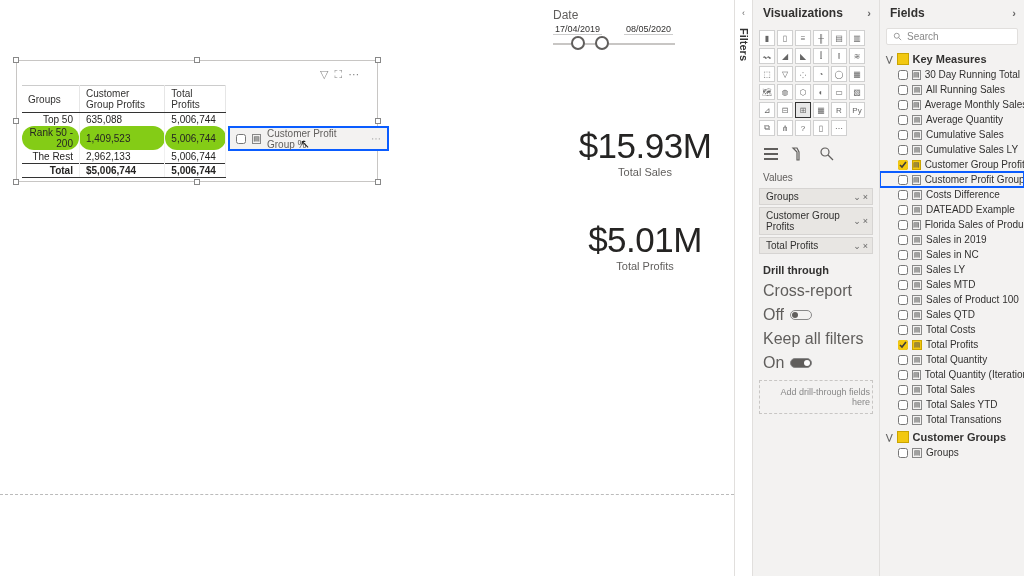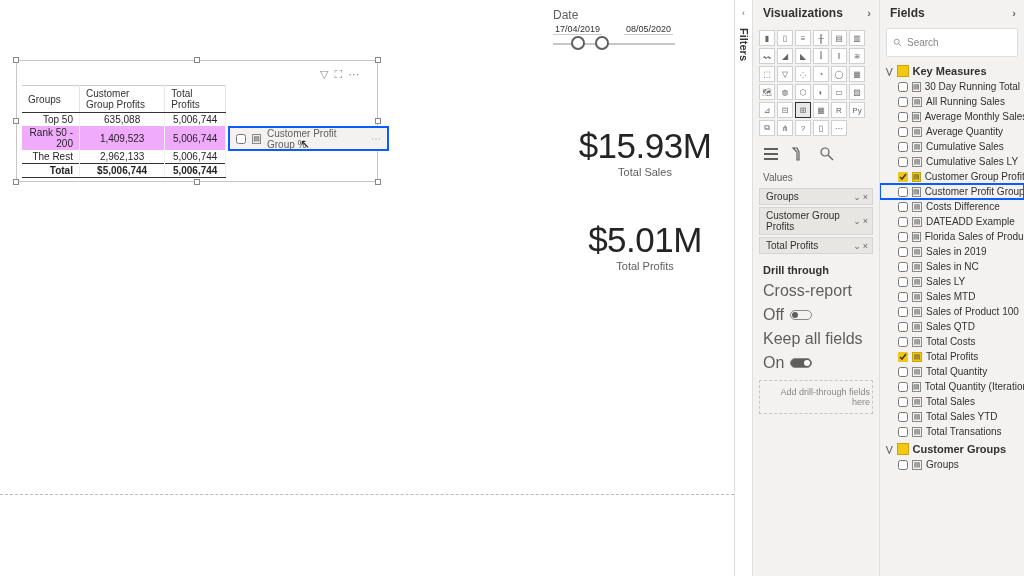--- a/index.html
+++ b/index.html
@@ -6,21 +6,21 @@
   body { width: 1024px; height: 576px; background: #fff; overflow: hidden; position: relative; font-size: 11px; color: #252423; }
   .canvas { position: absolute; left: 0; top: 0; width: 734px; height: 576px; background: #fff; }
   .dotted-line { position: absolute; left: 0; top: 494px; width: 734px; border-top: 1px dashed #bbb; }
   .filters-bar { position: absolute; left: 734px; top: 0; width: 18px; height: 576px; border-left: 1px solid #e1dfdd; display: flex; flex-direction: column; align-items: center; padding-top: 8px; gap: 10px; }
   .filters-bar .chev { font-size: 9px; color: #666; }
   .filters-bar .vtext { writing-mode: vertical-rl; font-size: 11px; color: #333; font-weight: 600; }
   .viz-pane { position: absolute; left: 752px; top: 0; width: 127px; height: 576px; border-left: 1px solid #e1dfdd; background: #f3f2f1; overflow: hidden; }
   .fields-pane { position: absolute; left: 879px; top: 0; width: 145px; height: 576px; border-left: 1px solid #e1dfdd; background: #f3f2f1; overflow: hidden; }
   .pane-header { display: flex; justify-content: space-between; align-items: center; padding: 6px 8px 6px 10px; font-size: 12px; font-weight: 600; color: #323130; background: #f3f2f1; }
   .pane-header .arrow { font-size: 11px; color: #666; }
-  .search-box { margin: 2px 6px 4px 6px; background: #fff; border: 1px solid #e1dfdd; border-radius: 2px; display: flex; align-items: flex-end; padding: 8px 6px; font-size: 10px; color: #888; gap: 4px; }
+  .search-box { margin: 2px 6px 4px 6px; background: #fff; border: 1px solid #e1dfdd; border-radius: 2px; display: flex; align-items: flex-end; padding: 2px 6px; font-size: 10px; color: #888; gap: 4px; }
   .search-box svg { width: 10px; height: 10px; }
   
   .viz-gallery { display: flex; flex-wrap: wrap; gap: 2px; padding: 4px 4px 6px 6px; }
   .viz-icon { width: 16px; height: 16px; background: #fff; border: 1px solid #d0d0d0; display: flex; align-items: center; justify-content: center; font-size: 8px; color: #666; cursor: pointer; }
   .viz-icon.sel { border: 1px solid #333; background: #e8e8e8; }
   .format-row { display: flex; gap: 12px; padding: 4px 0 6px 10px; }
   .format-row svg { width: 16px; height: 16px; }
   .section-label { font-size: 10px; color: #605e5c; padding: 2px 0 3px 10px; }
   .value-well { margin: 2px 6px; background: #e8e6e3; border: 1px solid #d6d4d2; font-size: 10px; color: #323130; padding: 2px 4px 2px 6px; display: flex; justify-content: space-between; align-items: center; }
   .value-well .r { display: flex; gap: 2px; align-items: center; font-size: 9px; color: #666; }
@@ -41,23 +41,23 @@
   .measure-ico { width: 10px; height: 10px; border: 1px solid #888; display: inline-flex; align-items: center; justify-content: center; font-size: 7px; color: #555; }
   .field-item.checked .measure-ico { background: #f2c811; border-color: #caa400; }
   .field-hilite { outline: 2px solid #0a5cff; outline-offset: -1px; }
   
   .table-visual { position: absolute; left: 22px; top: 85px; width: 204px; }
   .table-frame { position: absolute; left: 16px; top: 60px; width: 362px; height: 122px; border: 1px solid #c8c6c4; }
   .frame-handle { position: absolute; width: 6px; height: 6px; background: #fff; border: 1px solid #888; }
   .table-icons { position: absolute; left: 320px; top: 68px; display: flex; gap: 6px; color: #888; font-size: 11px; }
   table.pbi { border-collapse: collapse; font-size: 10px; width: 100%; }
   table.pbi th { text-align: left; font-weight: 400; color: #323130; border-bottom: 1px solid #333; border-top: 1px solid #ccc; padding: 2px 6px; background: #fff; border-right: 1px solid #e6e6e6; }
-  table.pbi td { padding: 1px 6px; text-align: center; border-right: 1px solid #f0f0f0; }
+  table.pbi td { padding: 1px 6px; text-align: left; border-right: 1px solid #f0f0f0; }
   table.pbi td:first-child { text-align: right; }
-  table.pbi tr.sel td { background: #f0abfc; }
+  table.pbi tr.sel td { background: #84cc16; border-radius: 12px; }
   table.pbi tr.total td { font-weight: 700; border-top: 1px solid #333; border-bottom: 1px solid #333; }
   
   .drag-tip { position: absolute; left: 228px; top: 126px; width: 161px; height: 25px; border: 2px solid #0a5cff; background: #f3f2f1; display: flex; align-items: center; gap: 6px; padding: 0 6px; font-size: 10px; color: #605e5c; }
   .drag-tip input { width: 10px; height: 10px; }
   .cursor { position: absolute; left: 300px; top: 137px; font-size: 12px; pointer-events: none; }
   
   .slicer { position: absolute; left: 553px; top: 8px; }
   .slicer-label { font-size: 12px; color: #605e5c; margin-bottom: 2px; }
   .slicer-dates { display: flex; gap: 22px; font-size: 9px; color: #323130; margin-bottom: 8px; }
   .slicer-dates span { border-bottom: 1px solid #ccc; padding: 0 2px; }
@@ -242,21 +242,21 @@
   <div class="toggle-row">
     <span>Cross-report</span>
   </div>
   <div class="toggle-row">
     <span>Off</span>
     <span class="toggle off">
         <span class="knob"></span>
       </span>
   </div>
   <div class="toggle-row">
-    <span>Keep all fields</span>
+    <span>Keep all filters</span>
   </div>
   <div class="toggle-row">
     <span>On</span>
     <span class="toggle on">
         <span class="knob"></span>
       </span>
   </div>
   <div class="drill-drop">Add drill-through fields here</div>
 </div>
 

